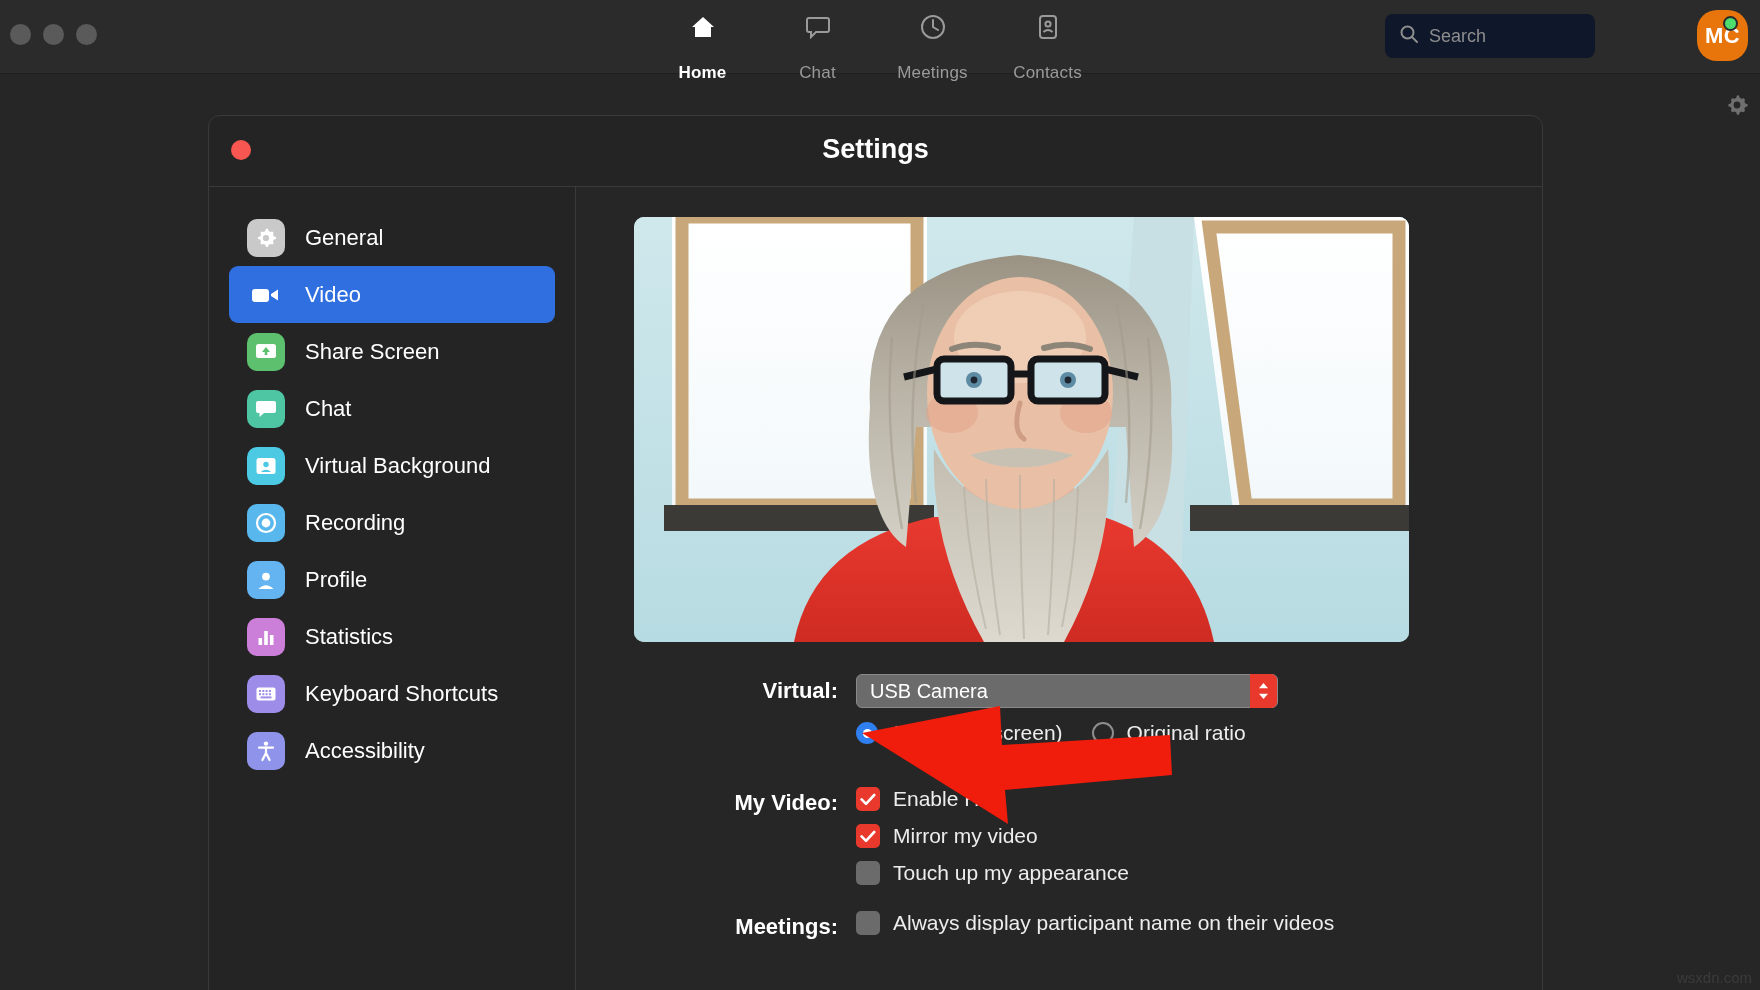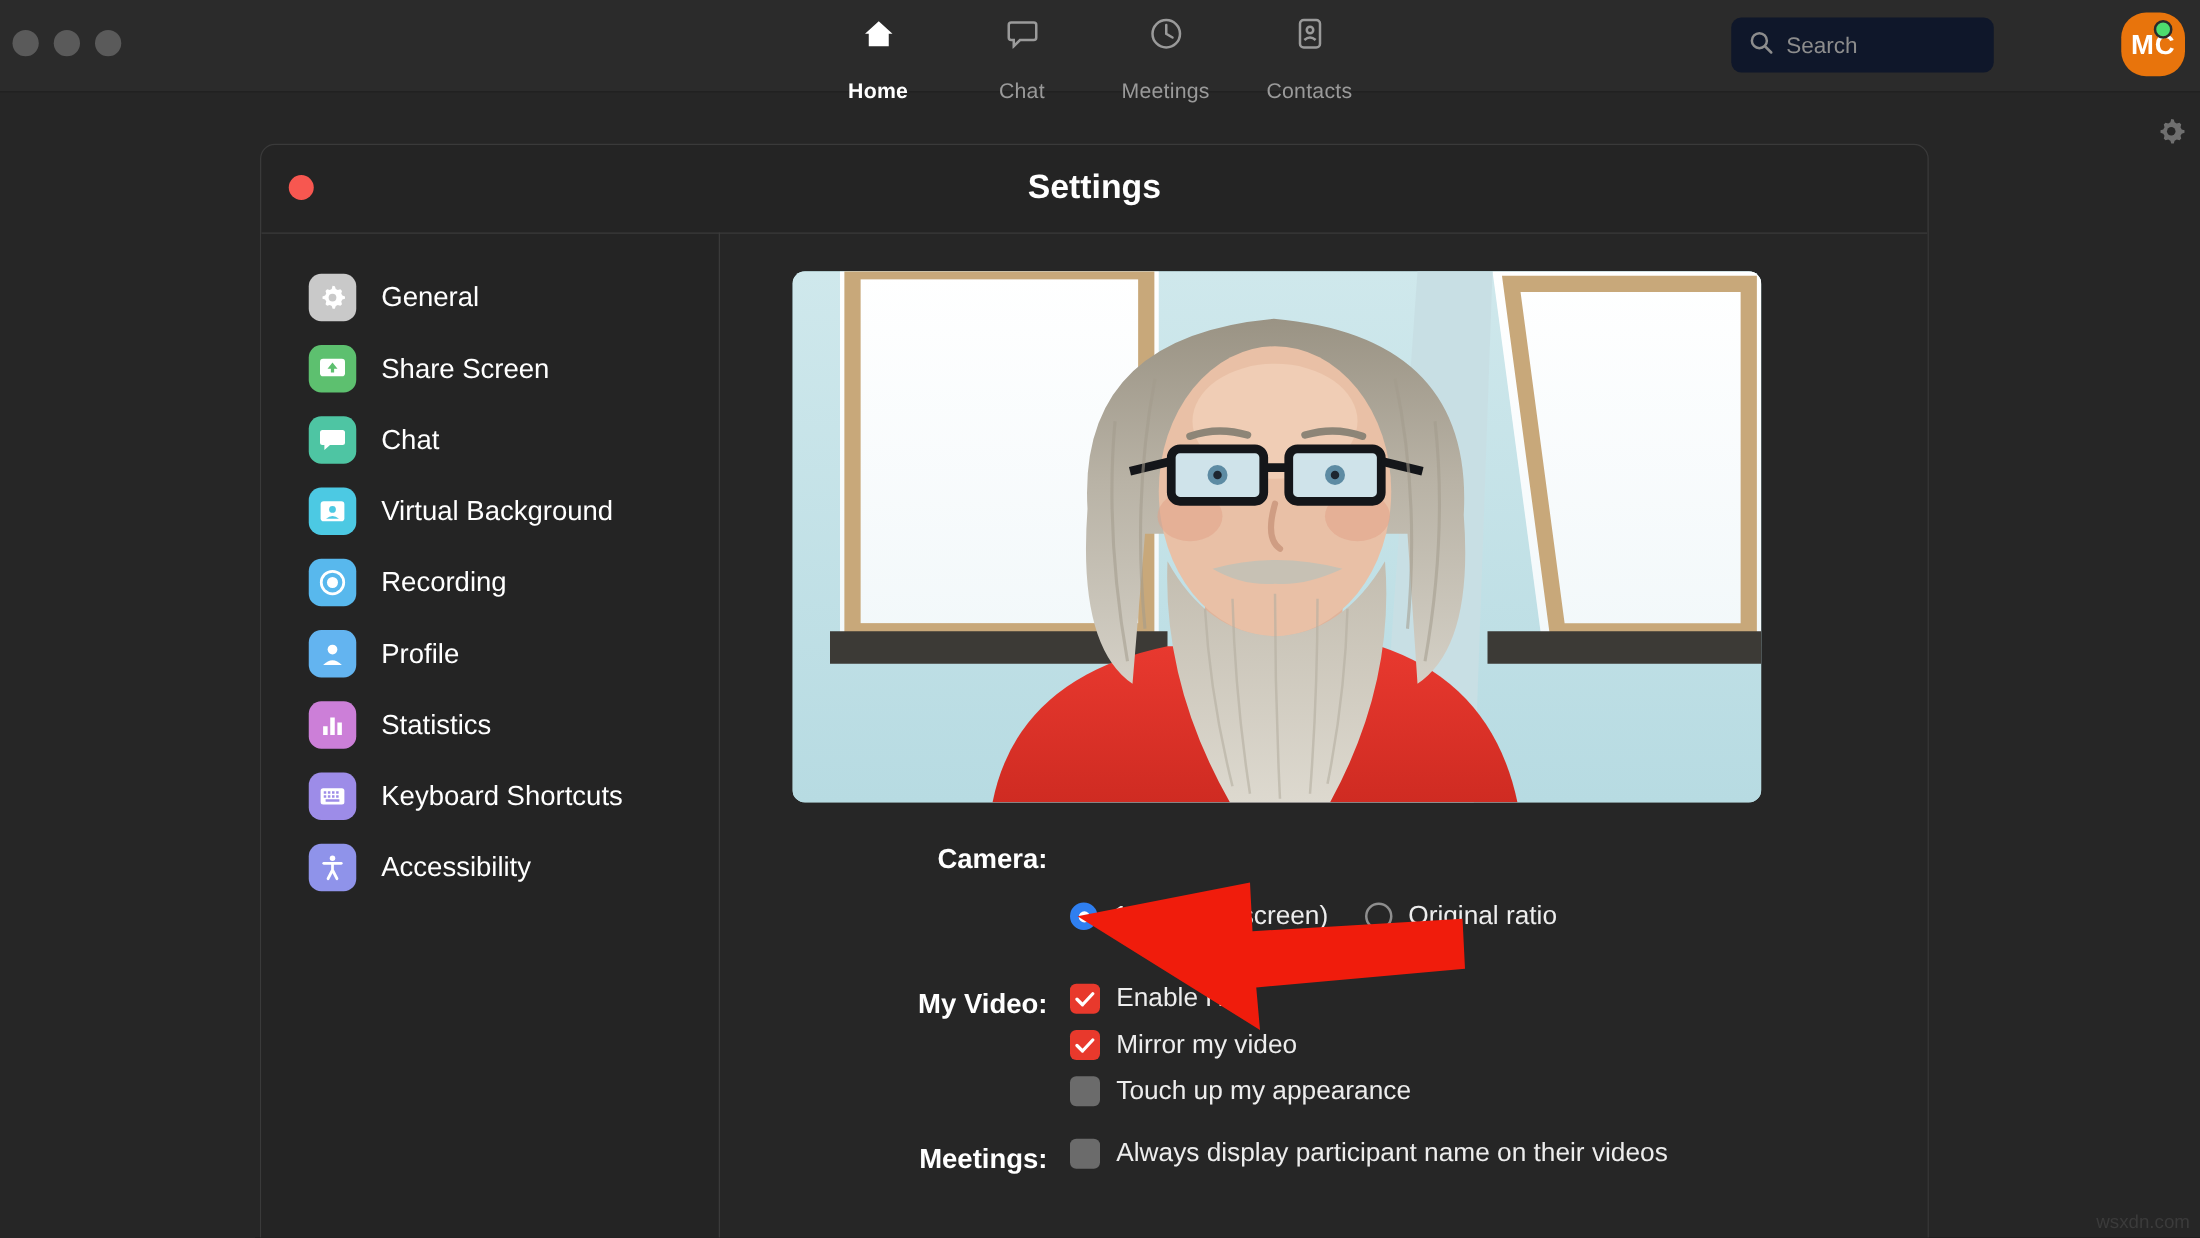--- a/index.html
+++ b/index.html
@@ -223,20 +223,29 @@
         <div class="side-item">
           <div class="sq" style="background:#c9c9c9">
             <svg width="24" height="24" viewBox="0 0 24 24">
                 <path d="M12 2.6 l1.9 .4 .7 2.1 1.6 .9 2.1-.6 1.3 1.3 -.6 2.1 .9 1.6 2.1 .7 0 1.8 -2.1 .7 -.9 1.6 .6 2.1 -1.3 1.3 -2.1-.6 -1.6 .9 -.7 2.1 -1.8 0 -.7-2.1 -1.6-.9 -2.1 .6 -1.3-1.3 .6-2.1 -.9-1.6 -2.1-.7 0-1.8 2.1-.7 .9-1.6 -.6-2.1 1.3-1.3 2.1 .6 1.6-.9 Z" fill="#ffffff"></path>
                 <circle cx="12" cy="12" r="3.1" fill="#c9c9c9"></circle>
               </svg>
           </div>
           <div class="side-label">General</div>
         </div>
 
+        <div class="side-item active">
+          <div class="sq">
+            <svg width="30" height="20" viewBox="0 0 30 20">
+                <rect x="1" y="4" width="17" height="13" rx="3" fill="#ffffff"></rect>
+                <path d="M20 9 L27 4.5 V15.5 L20 11 Z" fill="#ffffff"></path>
+              </svg>
+          </div>
+          <div class="side-label">Video</div>
+        </div>
 
 
         <div class="side-item">
           <div class="sq" style="background:#5dc06f">
             <svg width="24" height="22" viewBox="0 0 24 22">
                 <rect x="2" y="3" width="20" height="14" rx="2.5" fill="#ffffff"></rect>
                 <path d="M12 6 L16 11 H13.3 V14 H10.7 V11 H8 Z" fill="#5dc06f"></path>
               </svg>
           </div>
           <div class="side-label">Share Screen</div>
@@ -409,21 +418,32 @@
             <g stroke="#a39c8d" stroke-width="2.5" fill="none" opacity="0.55">
               <path d="M258 120 Q250 210 268 312"></path>
                 <path d="M290 86 Q272 180 282 286"></path>
               <path d="M482 86 Q502 180 492 286"></path>
                 <path d="M514 120 Q524 210 506 312"></path>
             </g>
           </svg>
         </div>
 
         <div class="frow" style="left:0; top:487px; width:100%;">
-          <div class="flabel" style="width:262px;">Camera:</div>
+          <div class="flabel" style="width:262px;">Virtual:</div>
+          <div class="selectbox" style="margin-left:18px;">
+            <span class="val">USB Camera</span>
+            <span class="stepper">
+              <svg width="13" height="8" viewBox="0 0 13 8">
+                  <path d="M6.5 1 L11 6.2 L2 6.2 Z" fill="#ffffff"></path>
+                </svg>
+              <svg width="13" height="8" viewBox="0 0 13 8">
+                  <path d="M6.5 7 L11 1.8 L2 1.8 Z" fill="#ffffff"></path>
+                </svg>
+            </span>
+          </div>
         </div>
 
         <div class="frow" style="left:280px; top:534px; gap:13px;">
           <span class="radio on"></span>
           <span class="opt-label">16:9 (Widescreen)</span>
           <span class="radio" style="margin-left:16px;"></span>
           <span class="opt-label">Original ratio</span>
         </div>
 
         <div class="flabel" style="position:absolute; left:0; top:603px; width:262px;">My Video:</div>

